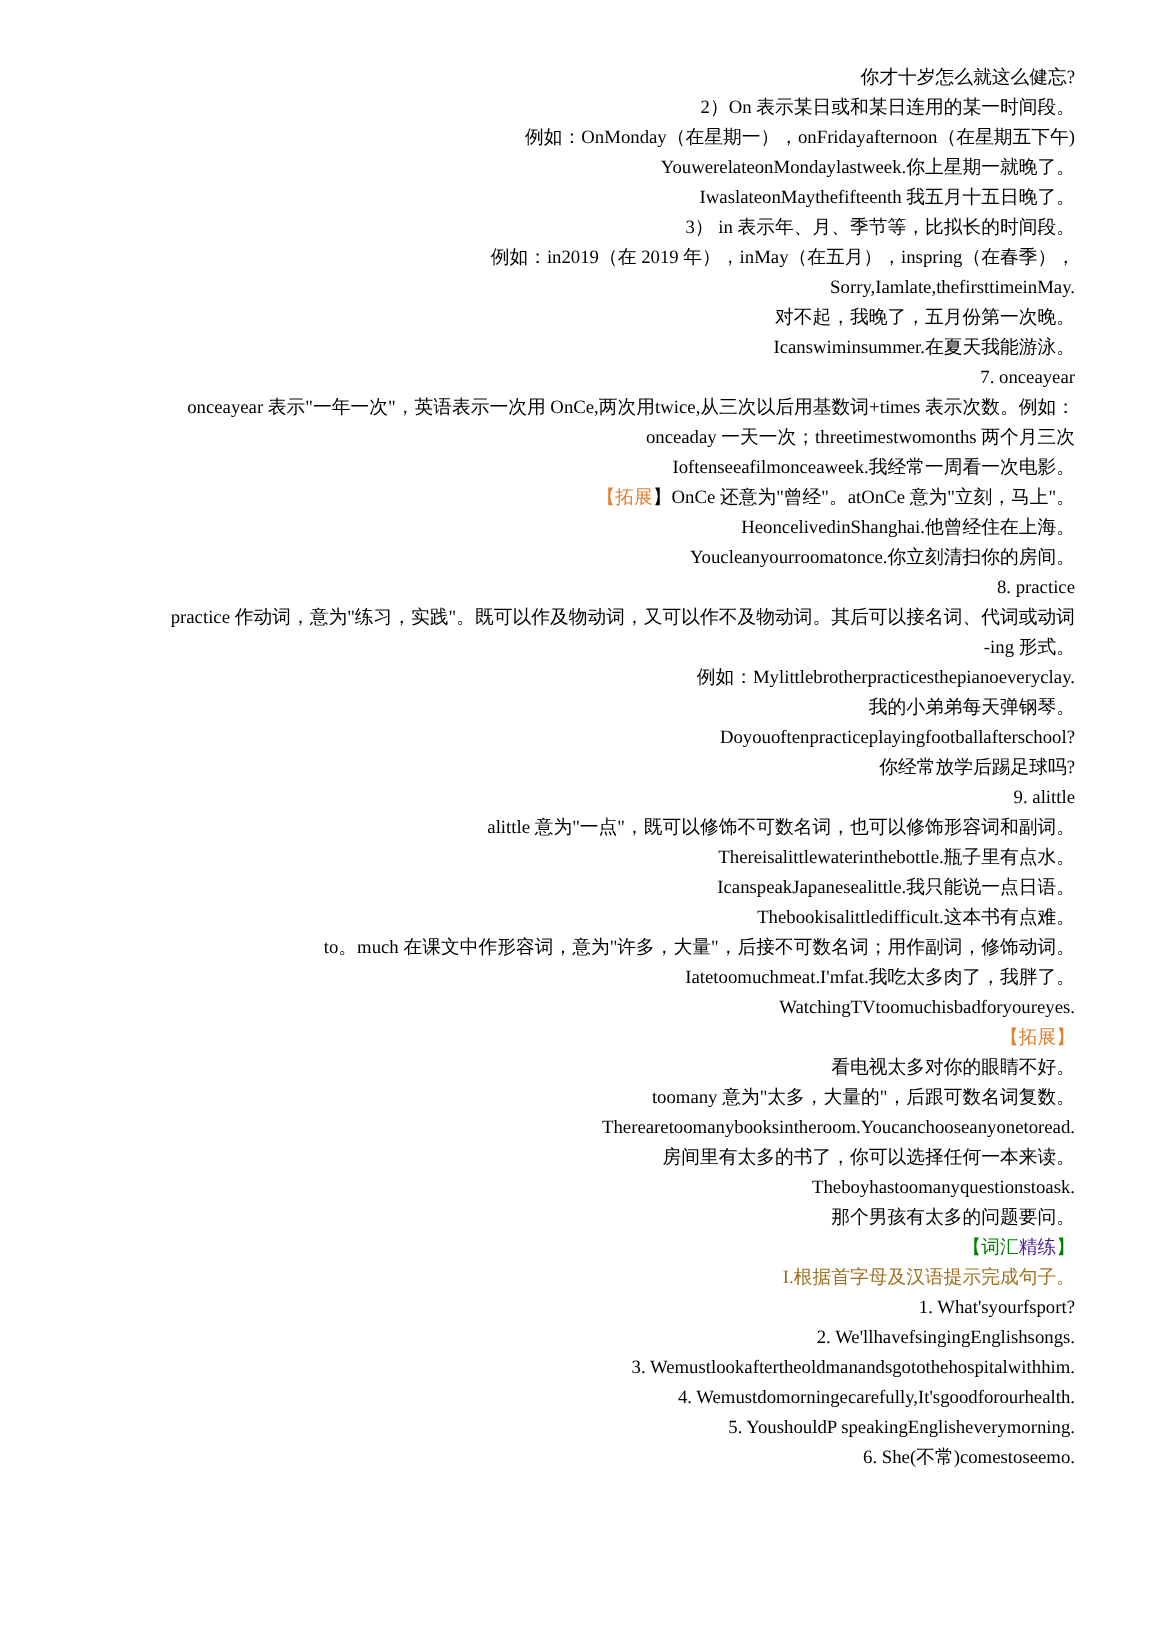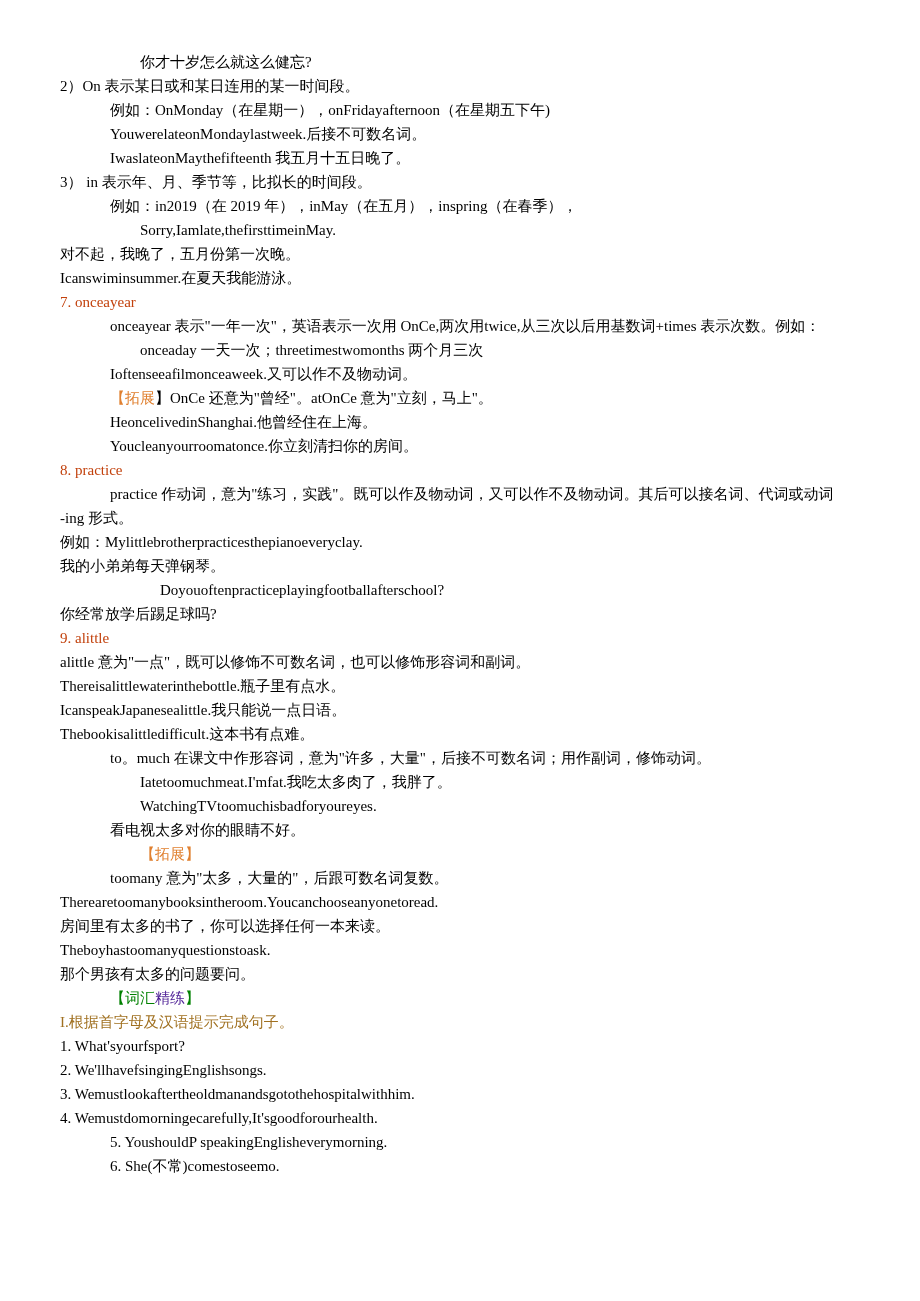--- a/index.html
+++ b/index.html
@@ -8,66 +8,66 @@
     font-family: "SimSun", "宋体", serif;
     font-size: 15px;
     line-height: 1.6;
     background: #fff;
     color: #000;
     width: 800px;
   }
   .indent1 { padding-left: 50px; }
   .indent2 { padding-left: 80px; }
   .indent3 { padding-left: 100px; }
-  .blue { color: #c2410c; }
+  .blue { color: #000000; }
   .orange { color: #e08030; }
   .green { color: #008000; }
   .pink { color: #4c1d95; }
   .gold { color: #a07020; }
-  p { margin: 0; }
+  p { margin: 0; text-align: right; }
   .row { display: block; }
 </style>
 </head>
 <body>
 
 <div id="container">
     <p class="row indent2"><span>你才十岁怎么就这么健忘?</span></p>
     <p class="row "><span>2）On 表示某日或和某日连用的某一时间段。</span></p>
     <p class="row indent1"><span>例如：OnMonday（在星期一），onFridayafternoon（在星期五下午)</span></p>
-    <p class="row indent1"><span>YouwerelateonMondaylastweek.后接不可数名词。</span></p>
+    <p class="row indent1"><span>YouwerelateonMondaylastweek.你上星期一就晚了。</span></p>
     <p class="row indent1"><span>IwaslateonMaythefifteenth 我五月十五日晚了。</span></p>
     <p class="row "><span>3） in 表示年、月、季节等，比拟长的时间段。</span></p>
     <p class="row indent1"><span>例如：in2019（在 2019 年），inMay（在五月），inspring（在春季），</span></p>
     <p class="row indent2"><span>Sorry,Iamlate,thefirsttimeinMay.</span></p>
     <p class="row "><span>对不起，我晚了，五月份第一次晚。</span></p>
     <p class="row "><span>Icanswiminsummer.在夏天我能游泳。</span></p>
     <p class="row "><span class="blue">7.  onceayear</span></p>
     <p class="row indent1"><span>onceayear 表示"一年一次"，英语表示一次用 OnCe,</span><span style="">两次用</span><span>twice,从三次以后用基数词+times 表示次数。例如：</span></p>
     <p class="row indent2"><span>onceaday 一天一次；threetimestwomonths 两个月三次</span></p>
-    <p class="row indent1"><span>Ioftenseeafilmonceaweek.又可以作不及物动词。</span></p>
+    <p class="row indent1"><span>Ioftenseeafilmonceaweek.我经常一周看一次电影。</span></p>
     <p class="row indent1"><span class="orange">【</span><span class="orange">拓展</span><span>】</span><span>OnCe 还意为"曾经"。atOnCe 意为"立刻，马上"。</span></p>
     <p class="row indent1"><span>HeoncelivedinShanghai.他曾经住在上海。</span></p>
     <p class="row indent1"><span>Youcleanyourroomatonce.你立刻清扫你的房间。</span></p>
     <p class="row "><span class="blue">8.  practice</span></p>
     <p class="row indent1"><span>practice 作动词，意为"练习，实践"。既可以作及物动词，又可以作不及物动词。其后可以接名词、代词或动词</span></p>
     <p class="row "><span>-ing 形式。</span></p>
     <p class="row "><span>例如：Mylittlebrotherpracticesthepianoeveryclay.</span></p>
     <p class="row "><span>我的小弟弟每天弹钢琴。</span></p>
     <p class="row indent3"><span>Doyouoftenpracticeplayingfootballafterschool?</span></p>
     <p class="row "><span>你经常放学后踢足球吗?</span></p>
     <p class="row "><span class="blue">9.  alittle</span></p>
     <p class="row "><span>alittle 意为"一点"，既可以修饰不可数名词，也可以修饰形容词和副词。</span></p>
     <p class="row "><span>Thereisalittlewaterinthebottle.瓶子里有点水。</span></p>
     <p class="row "><span>IcanspeakJapanesealittle.我只能说一点日语。</span></p>
     <p class="row "><span>Thebookisalittledifficult.这本书有点难。</span></p>
     <p class="row indent1"><span>to。much 在课文中作形容词，意为"许多，大量"，后接不可数名词；用作副词，修饰动词。</span></p>
     <p class="row indent2"><span>Iatetoomuchmeat.I'mfat.我吃太多肉了，我胖了。</span></p>
     <p class="row indent2"><span>WatchingTVtoomuchisbadforyoureyes.</span></p>
+    <p class="row indent2"><span class="orange">【拓展】</span></p>
     <p class="row indent1"><span>看电视太多对你的眼睛不好。</span></p>
-    <p class="row indent2"><span class="orange">【拓展】</span></p>
     <p class="row indent1"><span>toomany 意为"太多，大量的"，后跟可数名词复数。</span></p>
     <p class="row "><span>Therearetoomanybooksintheroom.Youcanchooseanyonetoread.</span></p>
     <p class="row "><span>房间里有太多的书了，你可以选择任何一本来读。</span></p>
     <p class="row "><span>Theboyhastoomanyquestionstoask.</span></p>
     <p class="row "><span>那个男孩有太多的问题要问。</span></p>
     <p class="row indent1"><span class="green">【词汇</span><span class="pink">精练</span><span class="green">】</span></p>
     <p class="row "><span class="gold">I.根据首字母及汉语提示完成句子。</span></p>
     <p class="row "><span>1.  What'syourfsport?</span></p>
     <p class="row "><span>2.  We'llhavefsingingEnglishsongs.</span></p>
     <p class="row "><span>3.  Wemustlookaftertheoldmanandsgotothehospitalwithhim.</span></p>

